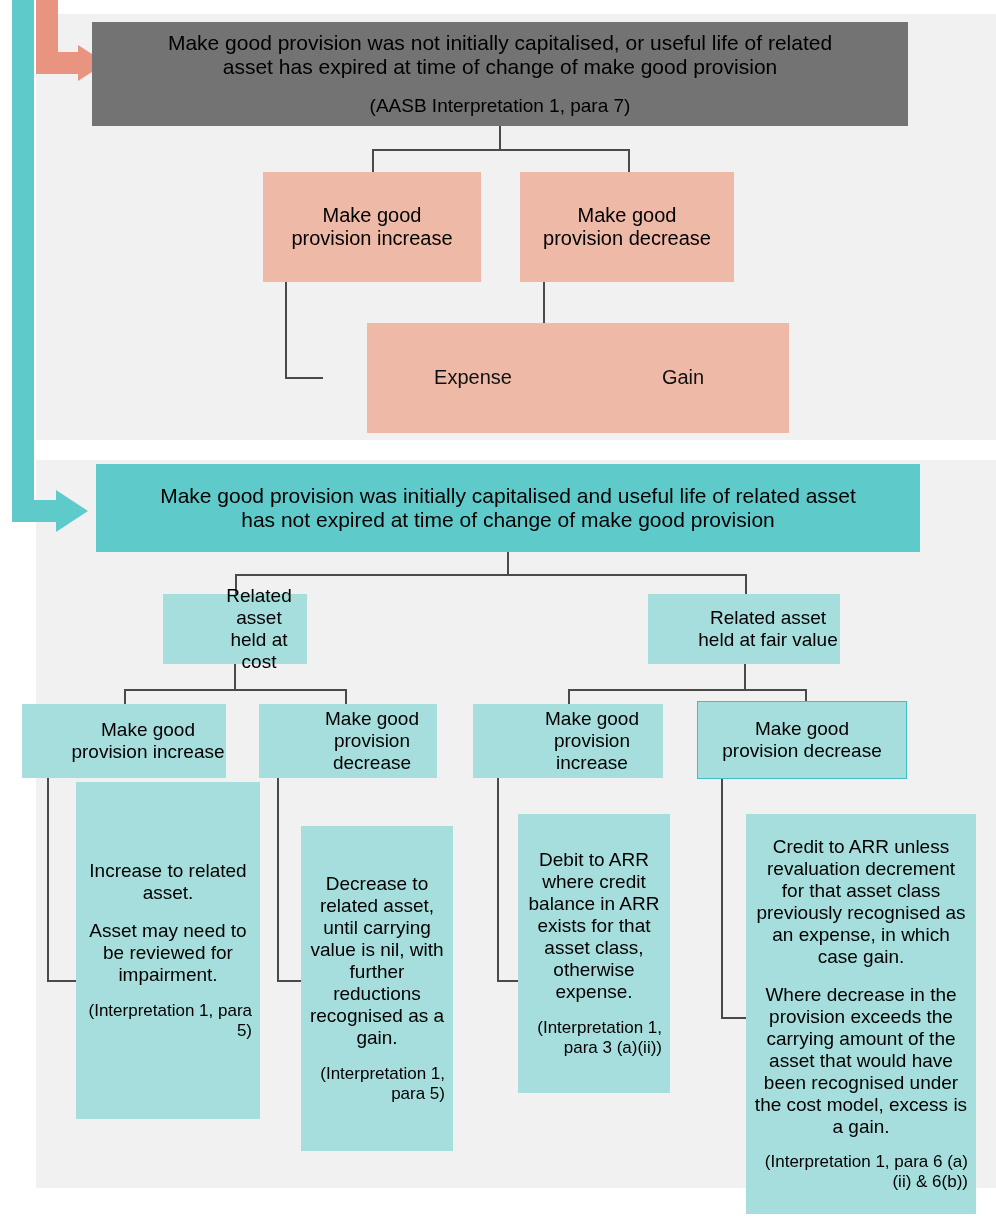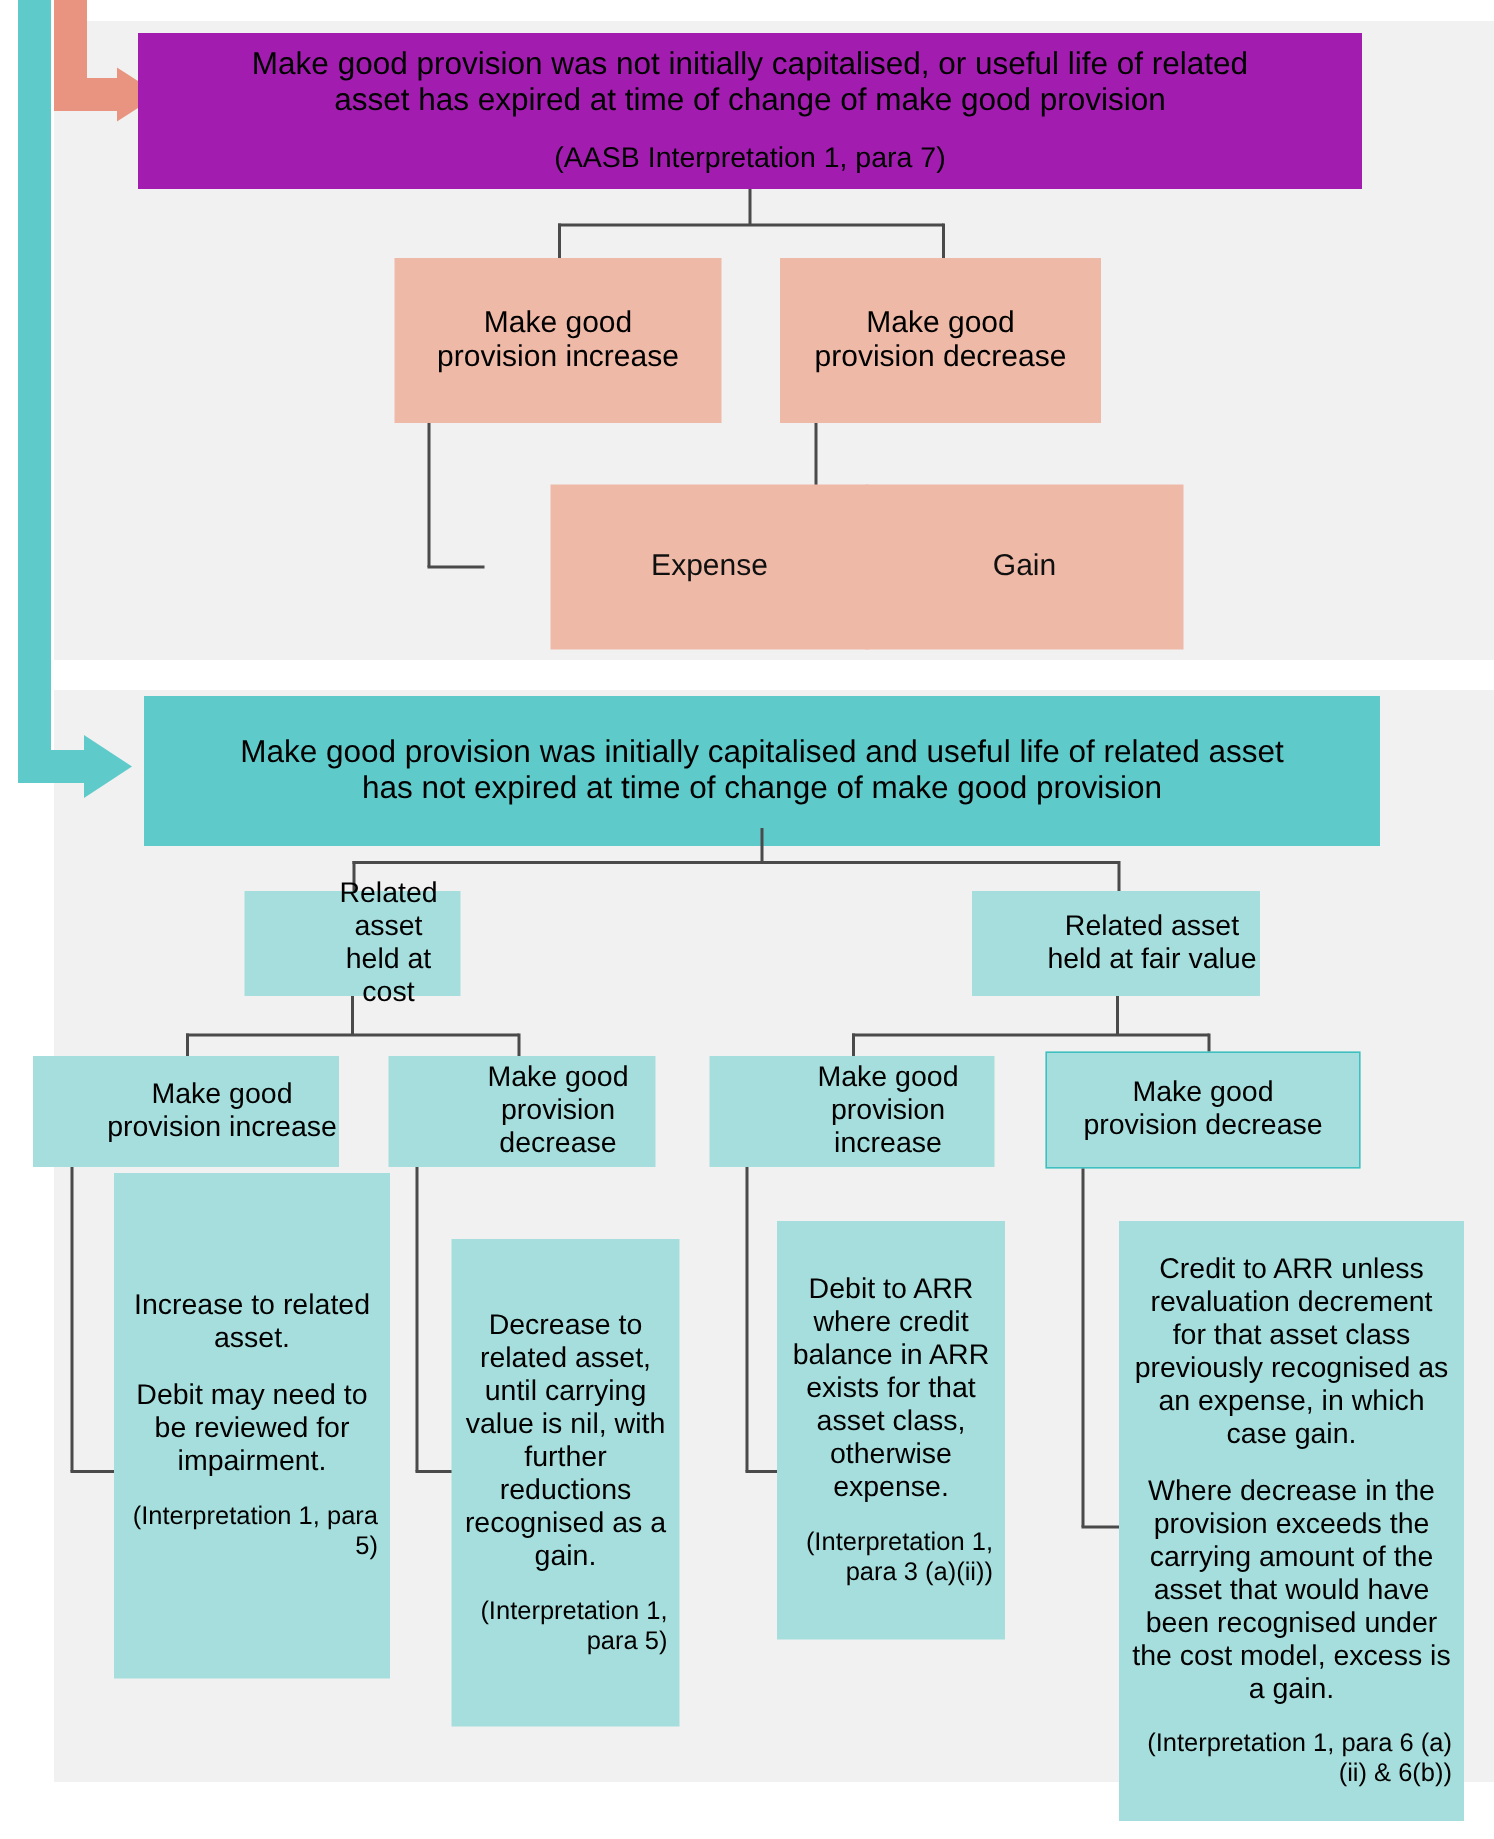--- a/index.html
+++ b/index.html
@@ -35,21 +35,21 @@
   
   .box {
     box-sizing: border-box;
     display: flex;
     align-items: center;
     justify-content: center;
     text-align: center;
     color: #101010;
     line-height: 1.18;
   }
-  .hdr-salmon { background: #a21caf; }
+  .hdr-salmon { background: #737373; }
   .bx-peach   { background: #EFB9A7; }
   .hdr-teal   { background: #5FCACA; }
   .bx-teal    { background: #A5DEDC; padding-left: 48px; }
   .bx-teal-b  { background: #A5DEDC; border: 1px solid #3FBFBF; }
 
   .stack {
     display: flex;
     flex-direction: column;
     align-items: center;
     justify-content: center;
@@ -116,21 +116,21 @@
   </div>
 
   <div class="abs ln ln-v" style="left:285px; top:282px; height:96px;"></div>
   <div class="abs ln ln-h" style="left:285px; top:377px; width:38px;"></div>
   <div class="abs ln ln-v" style="left:543px; top:282px; height:96px;"></div>
   <div class="abs ln ln-h" style="left:543px; top:377px; width:38px;"></div>
 
   <div class="abs bx-peach box t20" style="left:319px; top:323px; width:212px; height:110px;margin-left:48px;">Expense</div>
   <div class="abs bx-peach box t20" style="left:577px; top:323px; width:212px; height:110px;">Gain</div>
 
-  <div class="abs hdr-teal stack" style="left:96px; top:464px; width:824px; height:100px; padding:16px 16px;">
+  <div class="abs hdr-teal stack" style="left:96px; top:464px; width:824px; height:88px; padding:16px 16px;">
     <div class="t21">Make good provision was initially capitalised and useful life of related asset</div>
     <div class="t21">has not expired at time of change of make good provision</div>
   </div>
 
   <div class="abs ln ln-v" style="left:507px; top:552px; height:23px;"></div>
   <div class="abs ln ln-h" style="left:235px; top:574px; width:511px;"></div>
   <div class="abs ln ln-v" style="left:235px; top:574px; height:20px;"></div>
   <div class="abs ln ln-v" style="left:745px; top:574px; height:20px;"></div>
 
   <div class="abs bx-teal stack" style="left:163px; top:594px; width:144px; height:70px;">
@@ -180,21 +180,21 @@
   <div class="abs ln ln-h" style="left:277px; top:980px; width:34px;"></div>
 
   <div class="abs ln ln-v" style="left:497px; top:778px; height:203px;"></div>
   <div class="abs ln ln-h" style="left:497px; top:980px; width:26px;"></div>
 
   <div class="abs ln ln-v" style="left:721px; top:779px; height:239px;"></div>
   <div class="abs ln ln-h" style="left:721px; top:1017px; width:32px;"></div>
 
   <div class="abs bx-teal stack" style="left:76px; top:782px; width:184px; height:337px; padding:6px 8px;">
     <div class="t19 para">Increase to related asset.</div>
-    <div class="t19 para gap-top">Debit may need to be reviewed for impairment.</div>
+    <div class="t19 para gap-top">Asset may need to be reviewed for impairment.</div>
     <div class="t17 para gap-top">(Interpretation 1, para 5)</div>
   </div>
 
   <div class="abs bx-teal stack" style="left:301px; top:826px; width:152px; height:325px; padding:6px 8px;">
     <div class="t19 para">Decrease to related asset, until carrying value is nil, with further reductions recognised as a gain.</div>
     <div class="t17 para gap-top">(Interpretation 1, para 5)</div>
   </div>
 
   <div class="abs bx-teal stack" style="left:518px; top:814px; width:152px; height:279px; padding:6px 8px;">
     <div class="t19 para">Debit to ARR where credit balance in ARR exists for that asset class, otherwise expense.</div>

